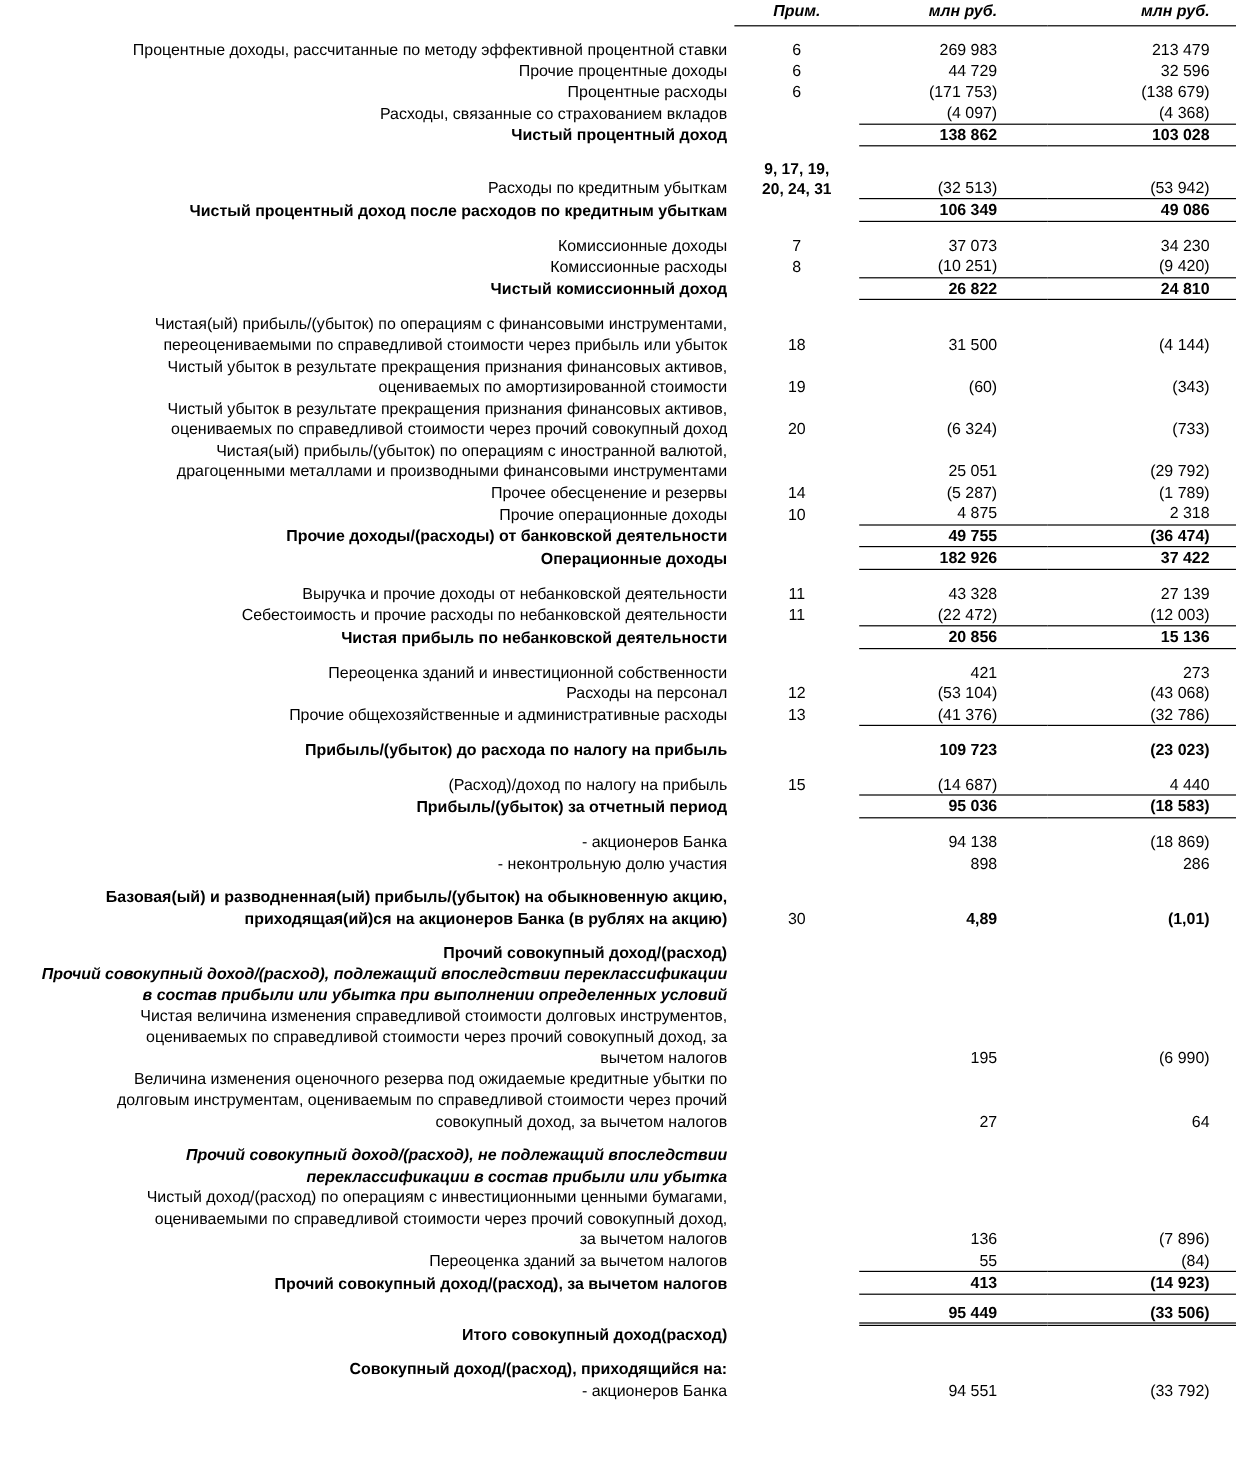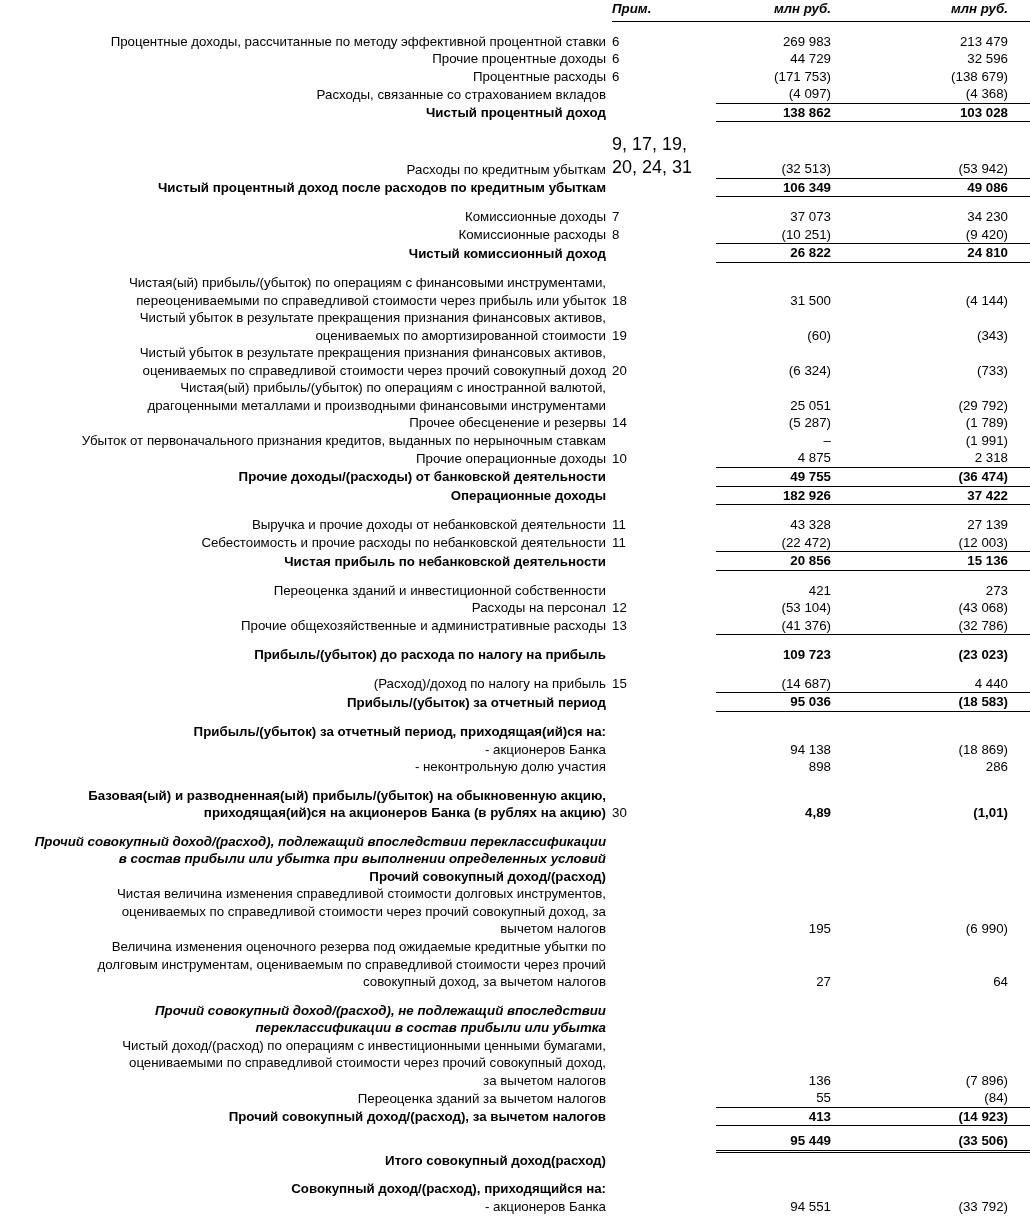--- a/index.html
+++ b/index.html
@@ -34,21 +34,21 @@
     padding: 0;
     vertical-align: bottom;
     line-height: 1.32;
   }
   td.label {
     padding-left: 26px;
     padding-right: 6px;
     text-align: right;
   }
   td.note {
-    text-align: left;
+    text-align: center;
     white-space: pre-line;
   }
   td.num {
     text-align: right;
     padding-right: 42px;
     white-space: nowrap;
   }
   td.num.col2 {
     padding-right: 22px;
   }
@@ -67,21 +67,22 @@
   .bi { font-weight: bold; font-style: italic; }
 
   
   tr.gap td { height: 11px; }
   tr.gap-sm td { height: 6px; }
   td.rule-bot { border-bottom: 1.4px solid #000; }
   td.rule-dbl { border-bottom: 3.5px double #000; }
 
   .note-two {
     line-height: 1.25;
-    font-size: 18px;
+    font-size: 13px;
+    font-weight: bold;
   }
 </style>
 </head>
 <body>
 
 <div class="page">
 <table class="fin">
   <colgroup>
     <col class="c-label">
         <col class="c-note">
@@ -208,26 +209,20 @@
       <td class="num">25 051</td>
       <td class="num col2">(29 792)</td>
     </tr>
     <tr>
       <td class="label">Прочее обесценение и резервы</td>
       <td class="note">14</td>
       <td class="num">(5 287)</td>
       <td class="num col2">(1 789)</td>
     </tr>
     <tr>
-      <td class="label">Убыток от первоначального признания кредитов, выданных по нерыночным ставкам</td>
-      <td class="note"></td>
-      <td class="num">–</td>
-      <td class="num col2">(1 991)</td>
-    </tr>
-    <tr>
       <td class="label">Прочие операционные доходы</td>
       <td class="note">10</td>
       <td class="num rule-bot">4 875</td>
       <td class="num col2 rule-bot">2 318</td>
     </tr>
     <tr>
       <td class="label b">Прочие доходы/(расходы) от банковской деятельности</td>
       <td class="note"></td>
       <td class="num b rule-bot">49 755</td>
       <td class="num col2 b rule-bot">(36 474)</td>
@@ -321,26 +316,20 @@
       <td class="num col2 b rule-bot">(18 583)</td>
     </tr>
     <tr class="gap">
           <td></td>
           <td></td>
           <td></td>
           <td></td>
         </tr>
 
     <tr>
-      <td class="label b">Прибыль/(убыток) за отчетный период, приходящая(ий)ся на:</td>
-      <td class="note"></td>
-      <td class="num"></td>
-      <td class="num col2"></td>
-    </tr>
-    <tr>
       <td class="label">- акционеров Банка</td>
       <td class="note"></td>
       <td class="num">94 138</td>
       <td class="num col2">(18 869)</td>
     </tr>
     <tr>
       <td class="label">- неконтрольную долю участия</td>
       <td class="note"></td>
       <td class="num">898</td>
       <td class="num col2">286</td>
@@ -359,27 +348,27 @@
       <td class="num col2 b">(1,01)</td>
     </tr>
     <tr class="gap">
           <td></td>
           <td></td>
           <td></td>
           <td></td>
         </tr>
 
     <tr>
-      <td class="label bi"><span>Прочий совокупный доход/(расход), подлежащий впоследствии переклассификации</span><br><span style="padding-left:16px;display:inline-block">в состав прибыли или убытка при выполнении определенных условий</span></td>
+      <td class="label b">Прочий совокупный доход/(расход)</td>
       <td class="note"></td>
       <td class="num"></td>
       <td class="num col2"></td>
     </tr>
     <tr>
-      <td class="label b">Прочий совокупный доход/(расход)</td>
+      <td class="label bi"><span>Прочий совокупный доход/(расход), подлежащий впоследствии переклассификации</span><br><span style="padding-left:16px;display:inline-block">в состав прибыли или убытка при выполнении определенных условий</span></td>
       <td class="note"></td>
       <td class="num"></td>
       <td class="num col2"></td>
     </tr>
     <tr>
       <td class="label"><span>Чистая величина изменения справедливой стоимости долговых инструментов,</span><br><span style="padding-left:16px;display:inline-block">оцениваемых по справедливой стоимости через прочий совокупный доход, за</span><br><span style="padding-left:16px;display:inline-block">вычетом налогов</span></td>
       <td class="note"></td>
       <td class="num">195</td>
       <td class="num col2">(6 990)</td>
     </tr>

